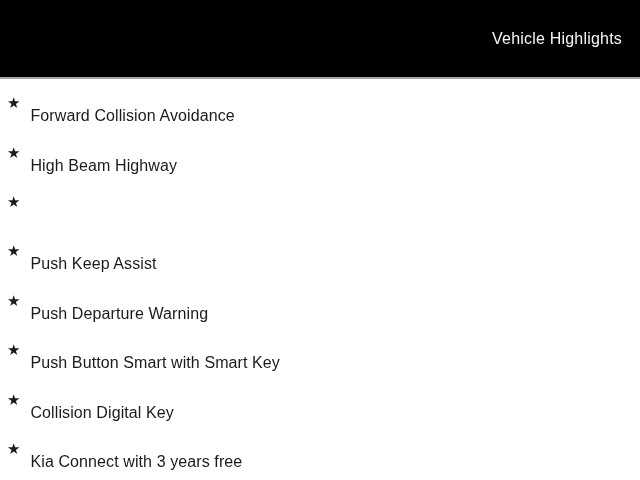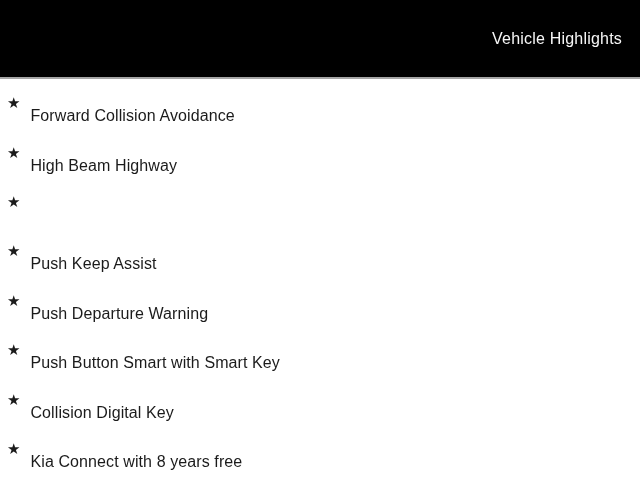--- a/index.html
+++ b/index.html
@@ -101,18 +101,18 @@
       <span class="highlight-label">Push Button Smart with Smart Key</span>
     </div>
 
     <div class="highlight-item">
       <span class="star">★</span>
       <span class="highlight-label">Collision Digital Key</span>
     </div>
 
     <div class="highlight-item">
       <span class="star">★</span>
-      <span class="highlight-label">Kia Connect with 8 years free</span>
+      <span class="highlight-label">Kia Connect with 3 years free</span>
     </div>
 
   </div>
 
 </div>
 
 </body></html>

